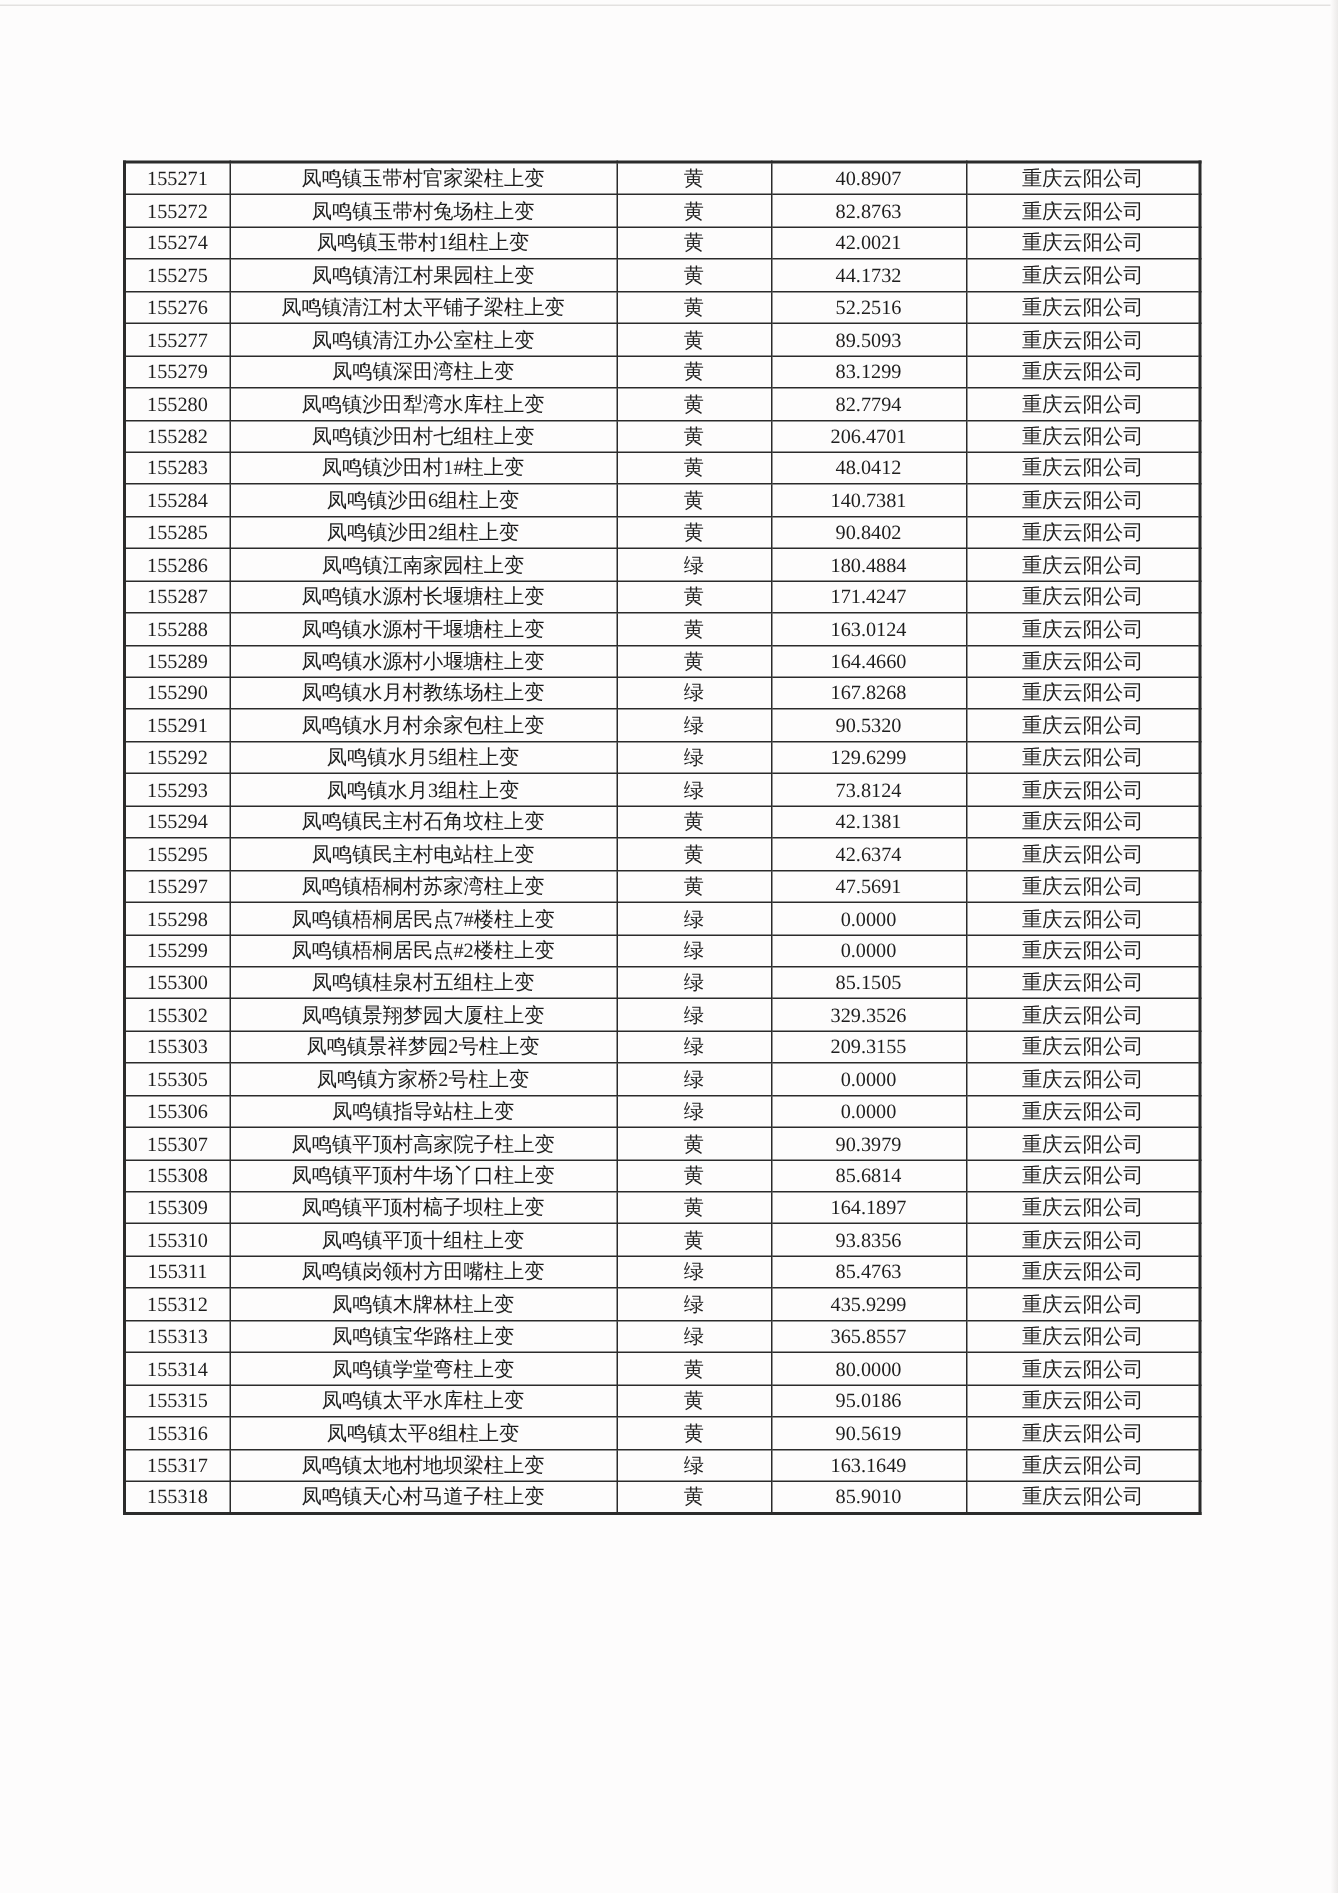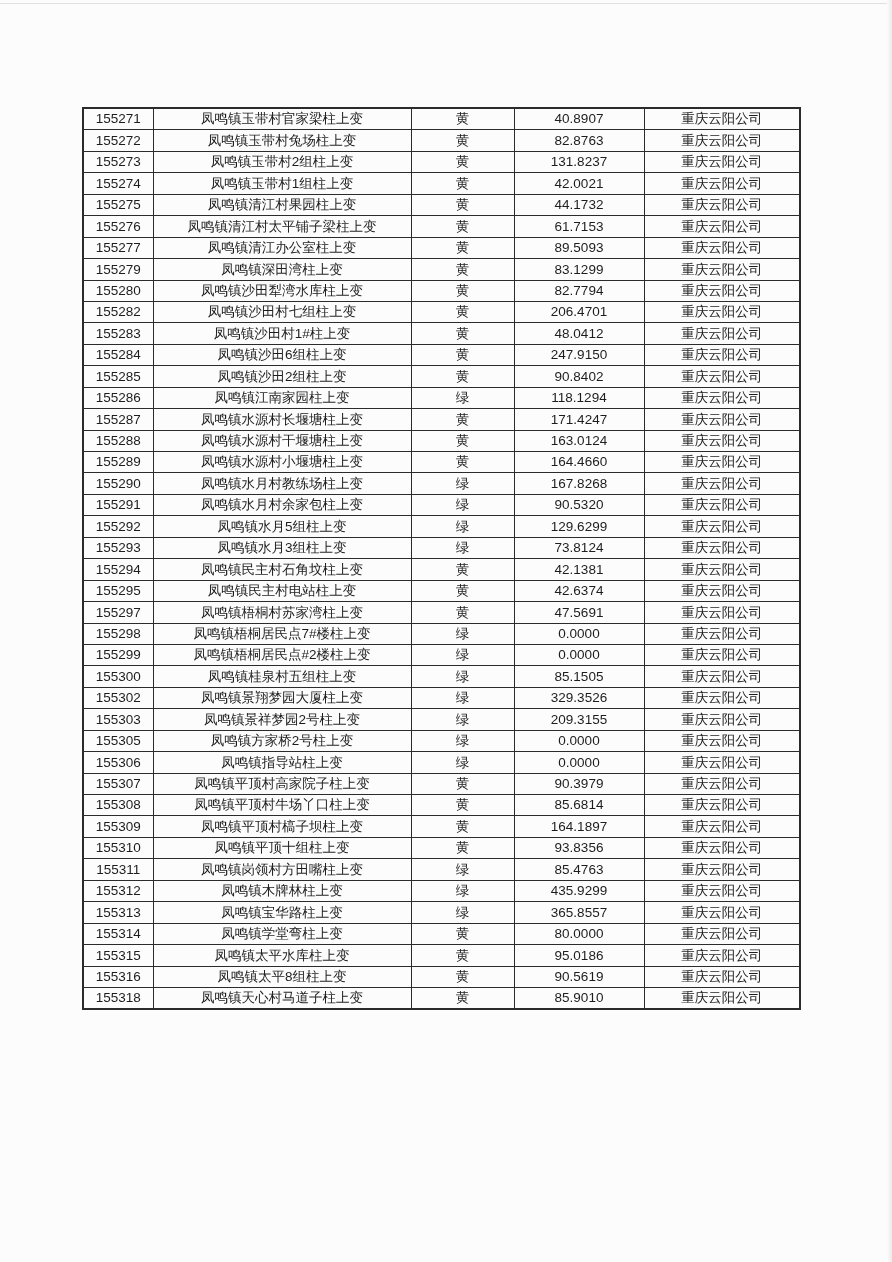--- a/index.html
+++ b/index.html
@@ -34,20 +34,21 @@
     background: linear-gradient(to right, #fdfcfc, #eceae9);
   }
   table.data-table {
     position: absolute;
     left: 82px;
     top: 107px;
     width: 717px;
     border-collapse: collapse;
     table-layout: fixed;
     border: 2px solid #2b2b2b;
+    font-family: Liberation Serif, serif;
   }
   table.data-table td {
     border: 1px solid #2b2b2b;
     height: 20.45px;
     padding: 0 2px;
     text-align: center;
     vertical-align: middle;
     font-size: 13.5px;
     line-height: 1;
     color: #1d1d1d;
@@ -85,27 +86,20 @@
     </tr>
 
     <tr>
       <td>155272</td>
       <td>凤鸣镇玉带村兔场柱上变</td>
       <td>黄</td>
       <td>82.8763</td>
       <td>重庆云阳公司</td>
     </tr>
 
-    <tr>
-      <td>155273</td>
-      <td>凤鸣镇玉带村2组柱上变</td>
-      <td>黄</td>
-      <td>131.8237</td>
-      <td>重庆云阳公司</td>
-    </tr>
 
     <tr>
       <td>155274</td>
       <td>凤鸣镇玉带村1组柱上变</td>
       <td>黄</td>
       <td>42.0021</td>
       <td>重庆云阳公司</td>
     </tr>
 
     <tr>
@@ -113,21 +107,21 @@
       <td>凤鸣镇清江村果园柱上变</td>
       <td>黄</td>
       <td>44.1732</td>
       <td>重庆云阳公司</td>
     </tr>
 
     <tr>
       <td>155276</td>
       <td>凤鸣镇清江村太平铺子梁柱上变</td>
       <td>黄</td>
-      <td>61.7153</td>
+      <td>52.2516</td>
       <td>重庆云阳公司</td>
     </tr>
 
     <tr>
       <td>155277</td>
       <td>凤鸣镇清江办公室柱上变</td>
       <td>黄</td>
       <td>89.5093</td>
       <td>重庆云阳公司</td>
     </tr>
@@ -163,37 +157,37 @@
       <td>凤鸣镇沙田村1#柱上变</td>
       <td>黄</td>
       <td>48.0412</td>
       <td>重庆云阳公司</td>
     </tr>
 
     <tr>
       <td>155284</td>
       <td>凤鸣镇沙田6组柱上变</td>
       <td>黄</td>
-      <td>247.9150</td>
+      <td>140.7381</td>
       <td>重庆云阳公司</td>
     </tr>
 
     <tr>
       <td>155285</td>
       <td>凤鸣镇沙田2组柱上变</td>
       <td>黄</td>
       <td>90.8402</td>
       <td>重庆云阳公司</td>
     </tr>
 
     <tr>
       <td>155286</td>
       <td>凤鸣镇江南家园柱上变</td>
       <td>绿</td>
-      <td>118.1294</td>
+      <td>180.4884</td>
       <td>重庆云阳公司</td>
     </tr>
 
     <tr>
       <td>155287</td>
       <td>凤鸣镇水源村长堰塘柱上变</td>
       <td>黄</td>
       <td>171.4247</td>
       <td>重庆云阳公司</td>
     </tr>
@@ -402,20 +396,27 @@
     </tr>
 
     <tr>
       <td>155316</td>
       <td>凤鸣镇太平8组柱上变</td>
       <td>黄</td>
       <td>90.5619</td>
       <td>重庆云阳公司</td>
     </tr>
 
+    <tr>
+      <td>155317</td>
+      <td>凤鸣镇太地村地坝梁柱上变</td>
+      <td>绿</td>
+      <td>163.1649</td>
+      <td>重庆云阳公司</td>
+    </tr>
 
     <tr>
       <td>155318</td>
       <td>凤鸣镇天心村马道子柱上变</td>
       <td>黄</td>
       <td>85.9010</td>
       <td>重庆云阳公司</td>
     </tr>
   </tbody>
   </table>

